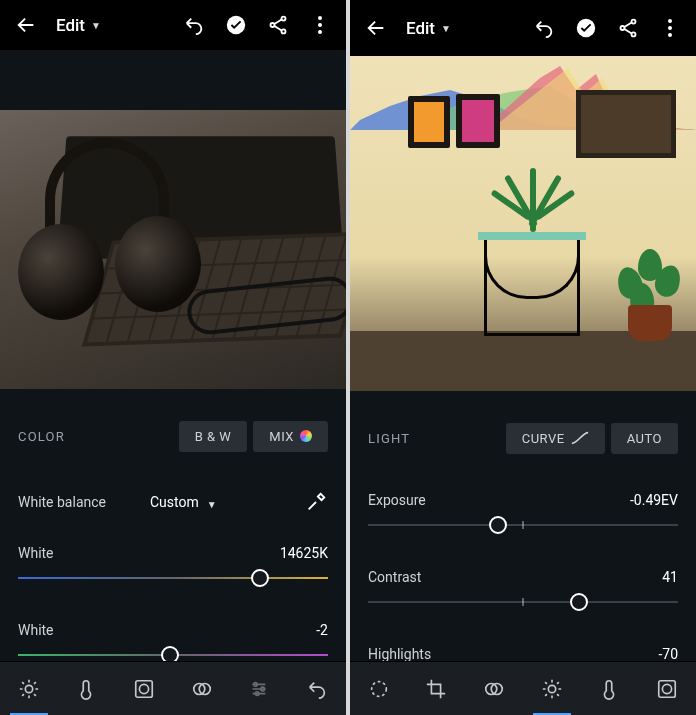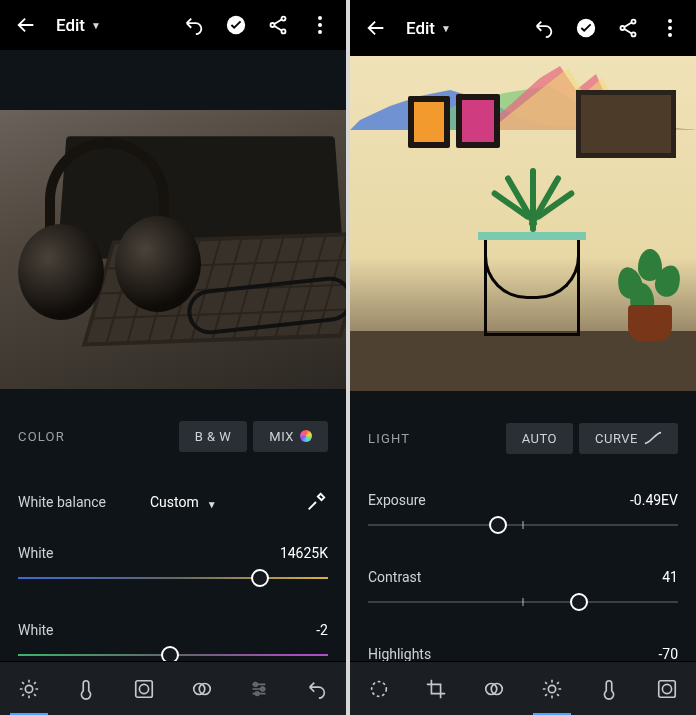--- a/index.html
+++ b/index.html
@@ -343,28 +343,28 @@
       </div>
       <div class="pot1"></div>
     </div>
   </div>
 
   <div class="panel">
     <div class="panel-hdr">
       <span class="panel-title">LIGHT</span>
       <div class="btn-grp">
         <div class="seg">
-            <span>AUTO</span>
-          </div>
-        <div class="seg">
           <span>CURVE</span>
           <svg class="curve-ico" viewBox="0 0 20 14">
               <path d="M1 13 C 7 13 13 1 19 1" stroke="#cfd3d6" fill="none" stroke-width="1.8"></path>
             </svg>
         </div>
+        <div class="seg">
+            <span>AUTO</span>
+          </div>
       </div>
     </div>
 
     <div class="row">
       <span>Exposure</span>
       <span class="val">-0.49EV</span>
     </div>
     <div class="track">
       <div class="line"></div>
         <div class="tickC"></div>

